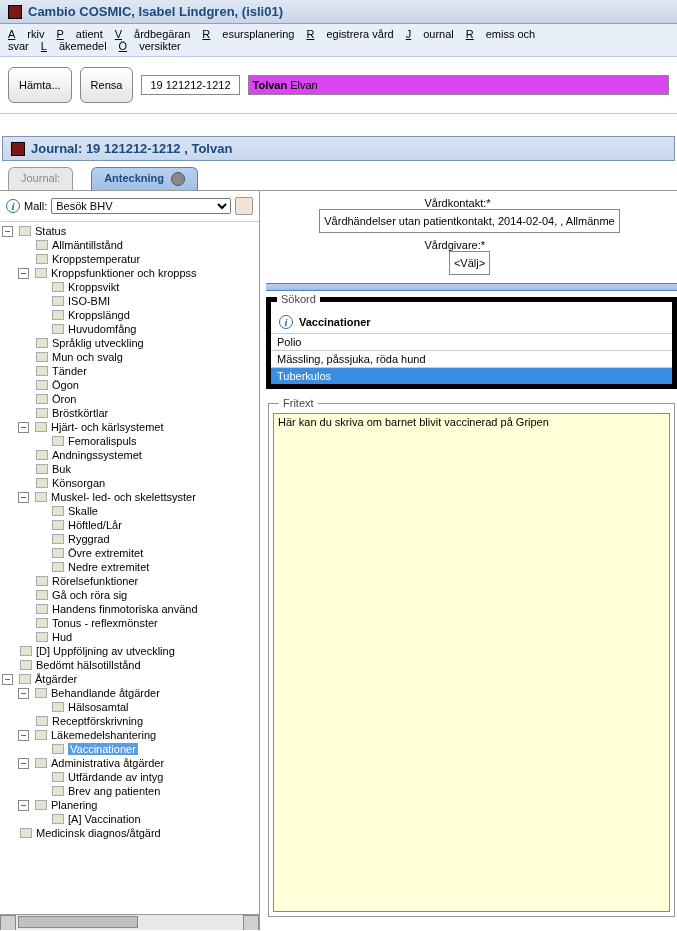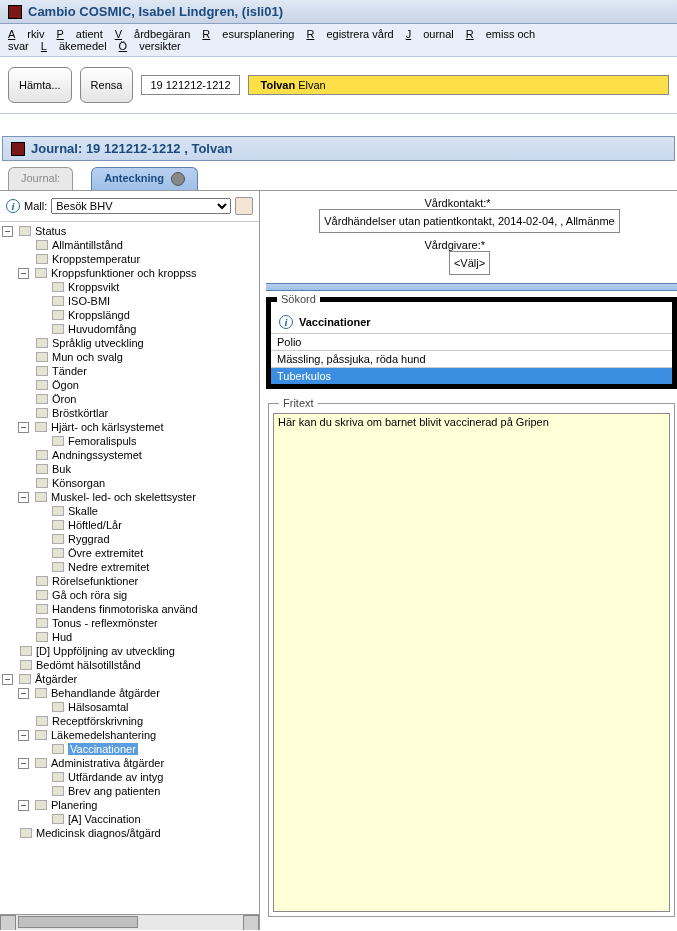--- a/index.html
+++ b/index.html
@@ -9,21 +9,21 @@
   .title-bar .logo { width: 14px; height: 14px; background: #7a1818; border: 1px solid #000; margin-right: 6px; }
   .title-bar .title { color: #1b4a7e; font-weight: bold; font-size: 13px; }
   
   .menubar { background: #e8eff8; padding: 4px 8px; border-bottom: 1px solid #b8c8dc; }
   .menubar span { margin-right: 12px; cursor: pointer; }
   .menubar .u { text-decoration: underline; }
   
   .toolbar { padding: 10px 8px; display: flex; align-items: center; gap: 8px; border-bottom: 1px solid #b8c8dc; }
   .btn { background: linear-gradient(#fff,#e4e4e4); border: 1px solid #888; padding: 11px 10px; border-radius: 6px; cursor: pointer; }
   .id-box { border: 1px solid #888; padding: 3px 8px; background: #fff; }
-  .name-box { border: 1px solid #888; padding: 3px 12px; background: #fde047; flex: 1; }
+  .name-box { border: 1px solid #888; padding: 3px 4px; background: #d946ef; flex: 1; }
   .name-box b { font-weight: bold; }
   
   .sub-header { background: linear-gradient(#d8e4f4, #c8d8ec); border: 1px solid #7a94b8; padding: 4px 8px; display: flex; align-items: center; margin: 2px; }
   .sub-header .logo { width: 14px; height: 14px; background: #7a1818; border: 1px solid #000; margin-right: 6px; }
   .sub-header .title { color: #1b4a7e; font-weight: bold; font-size: 13px; }
   
   .tabs { display: flex; padding: 4px 8px 0 8px; gap: 18px; }
   .tab { border: 1px solid #999; border-bottom: none; border-radius: 6px 6px 0 0; padding: 4px 12px; background: #e8e8e8; cursor: pointer; }
   .tab.inactive { color: #888; }
   .tab.active { background: linear-gradient(#b8d0f0,#a0c0e8); border-color: #5a80b0; font-weight: bold; color: #1b4a7e; }

